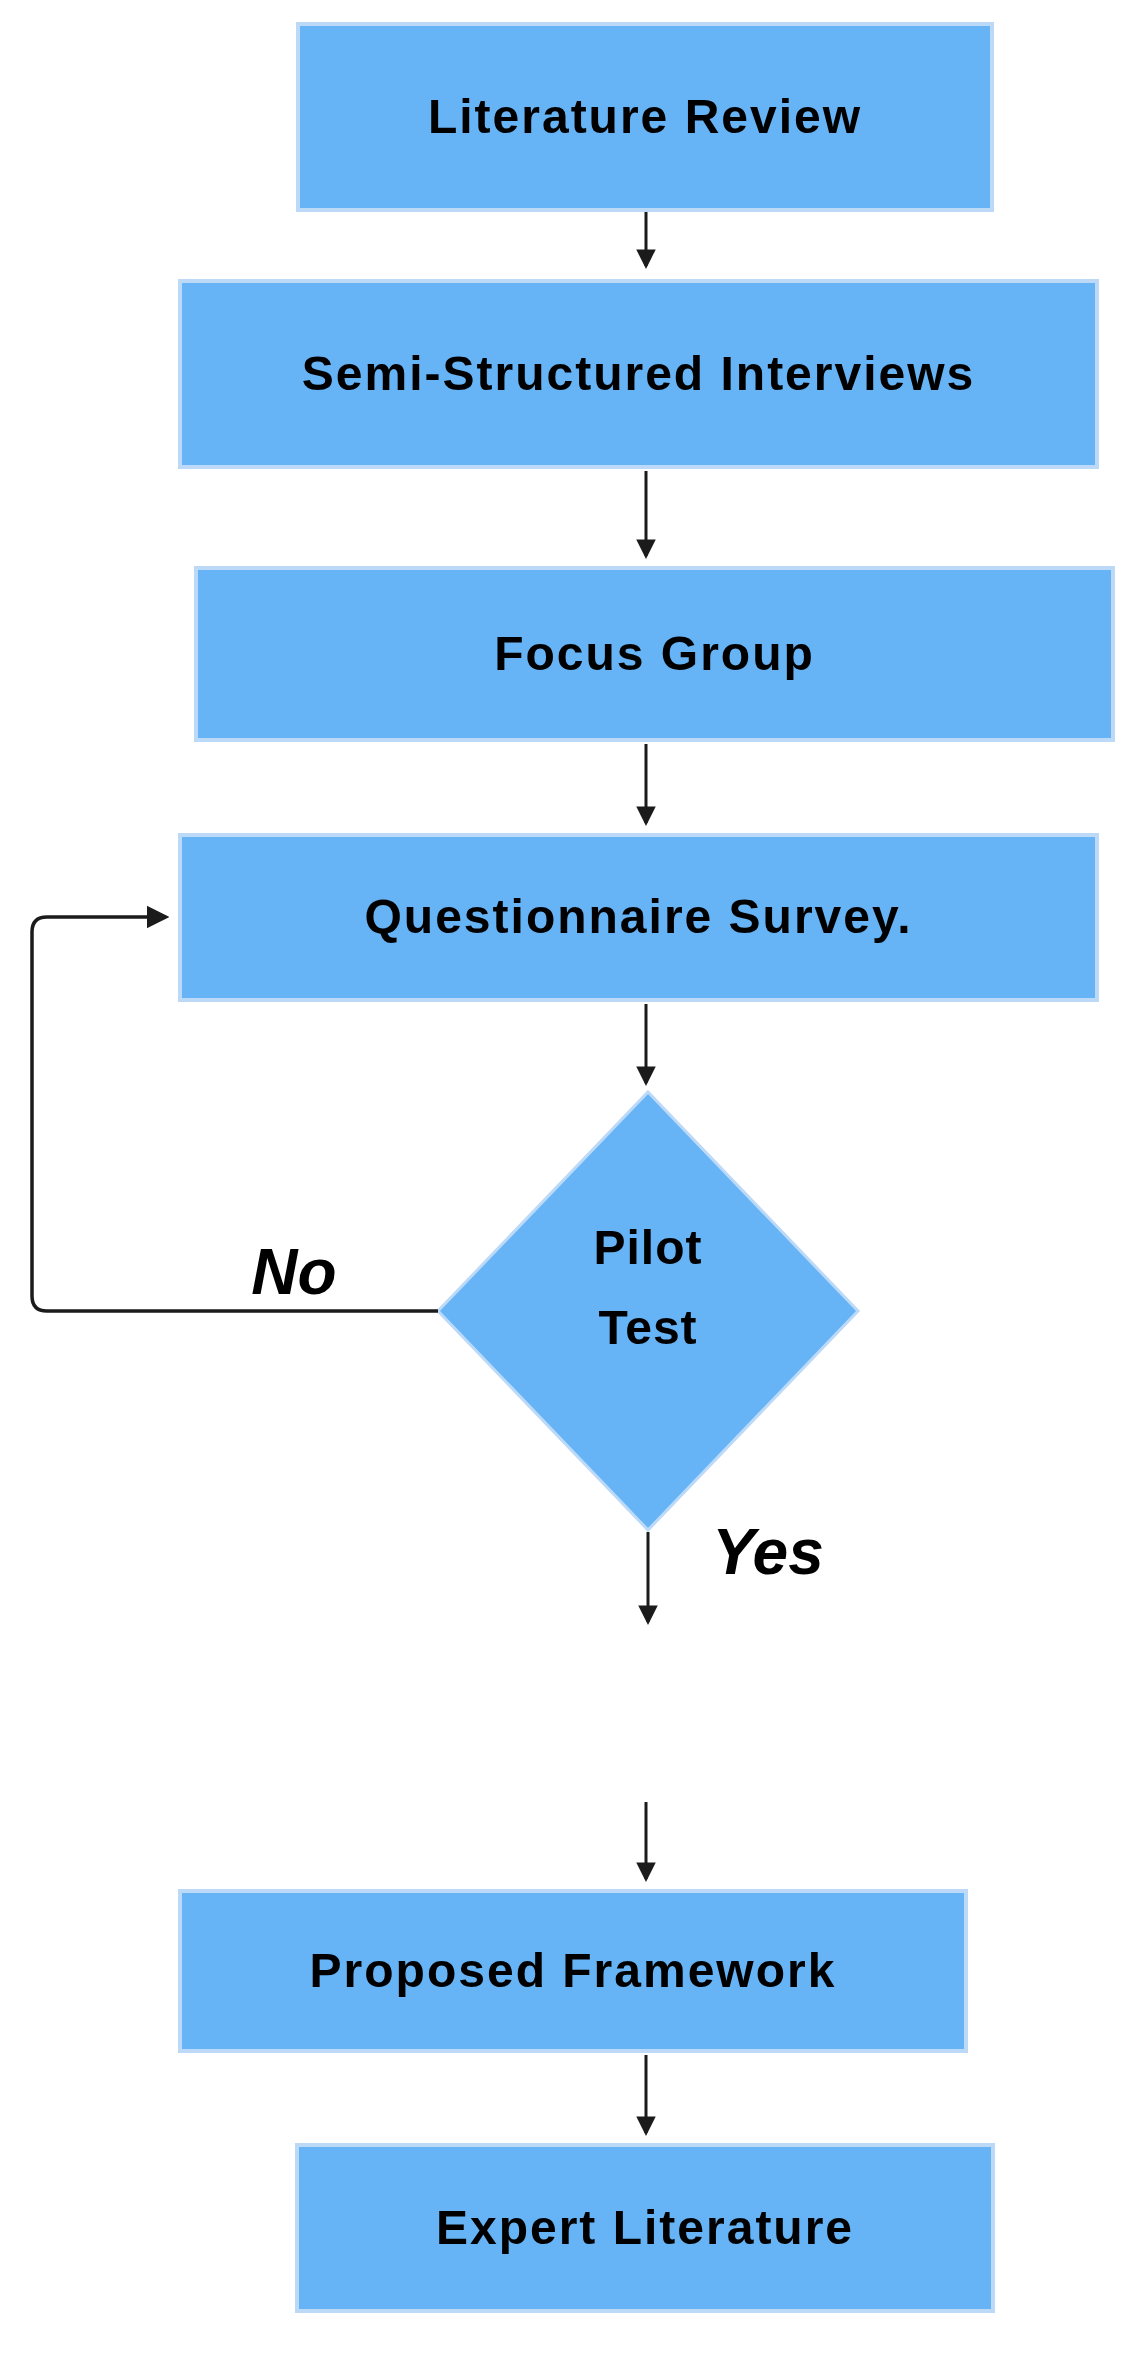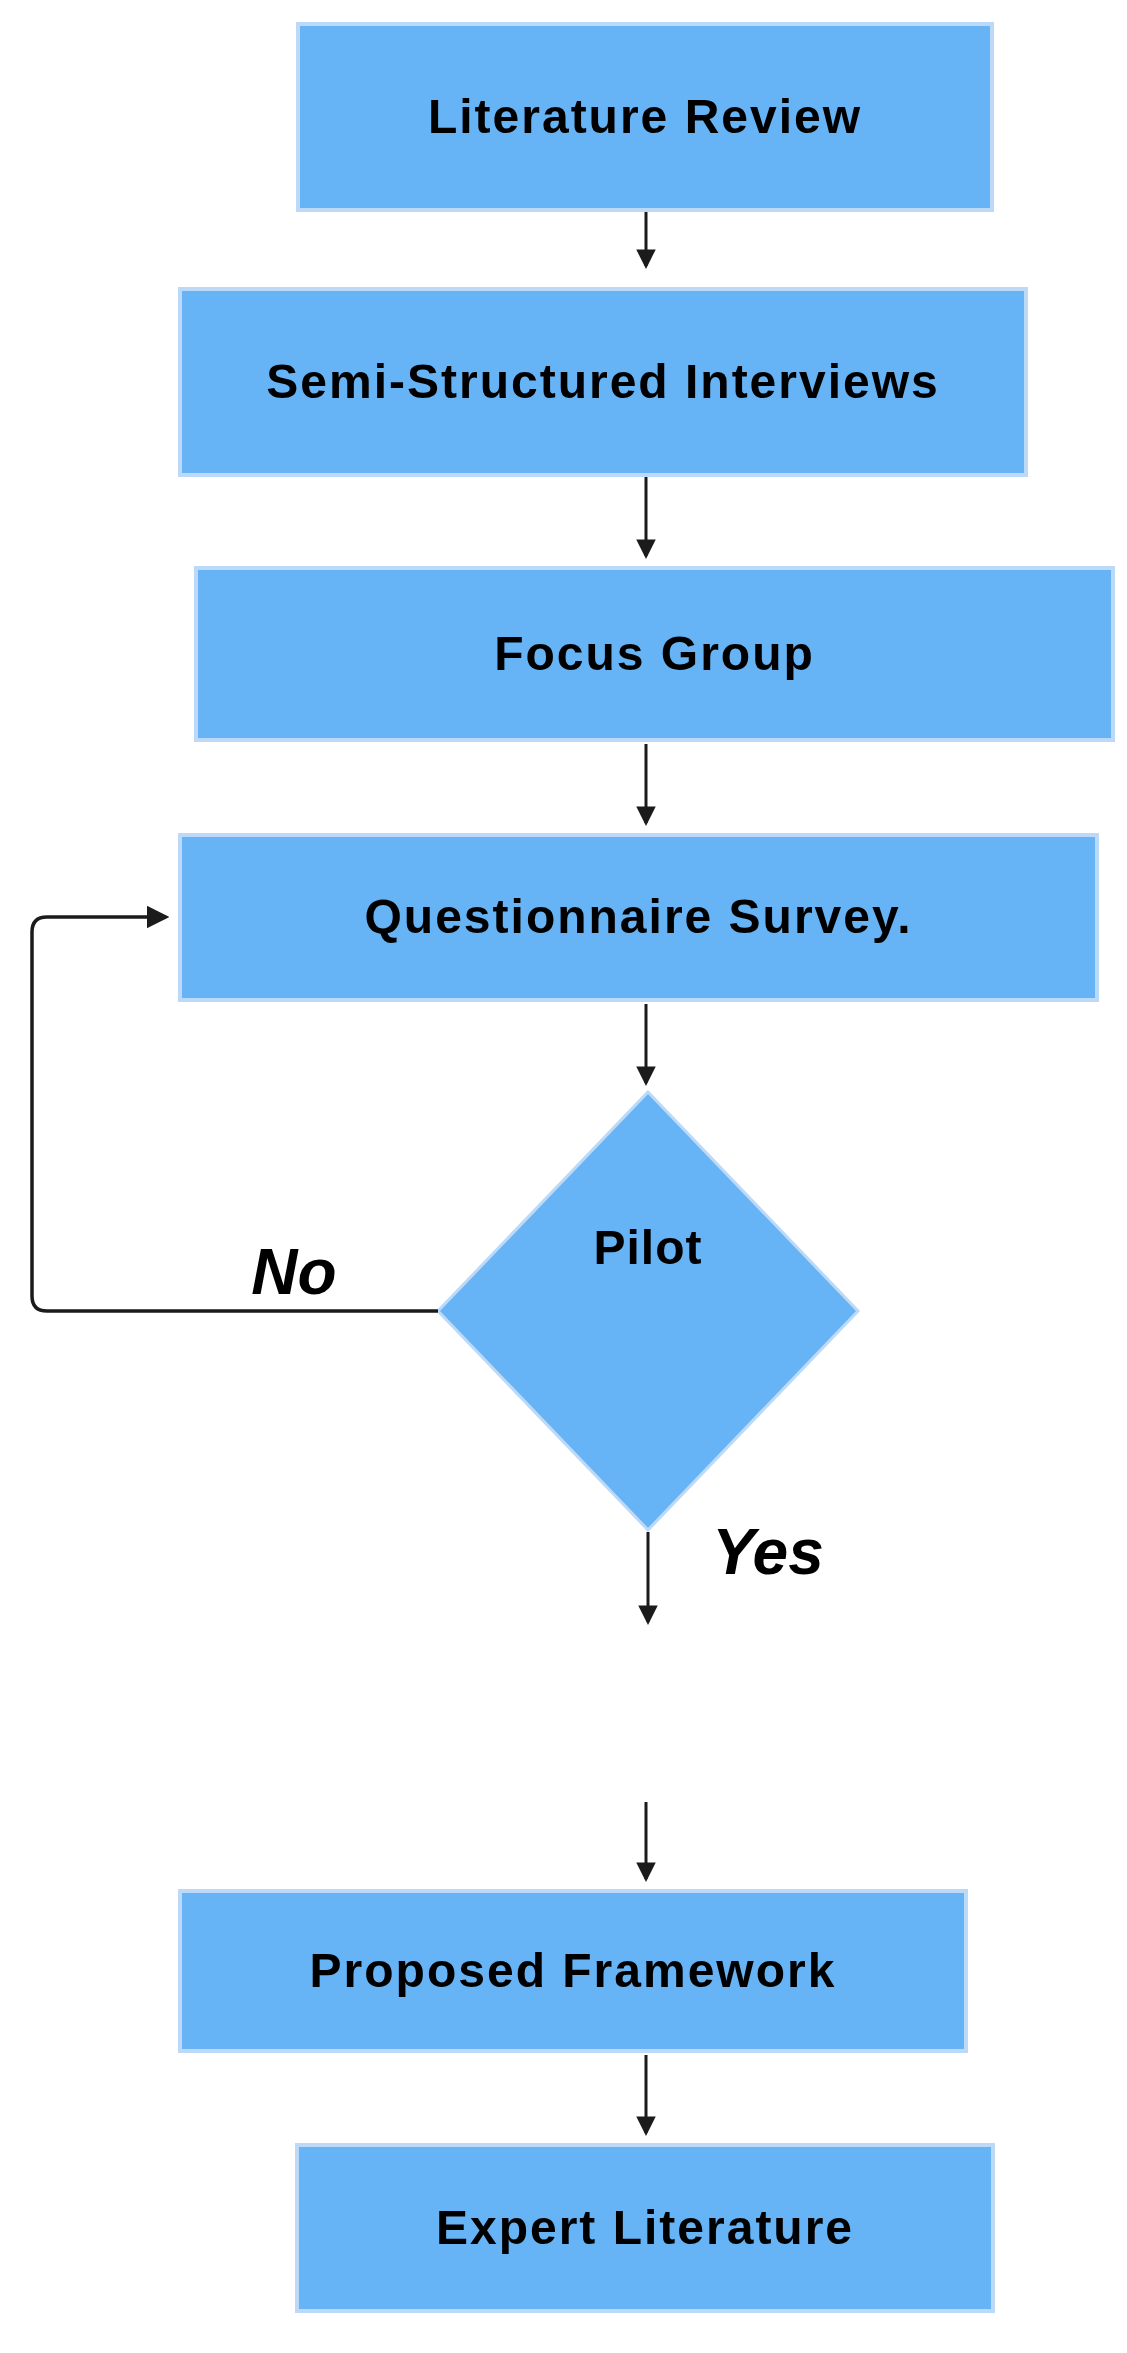--- a/index.html
+++ b/index.html
@@ -86,34 +86,35 @@
     <line x1="646" y1="1802" x2="646" y2="1879" style="stroke:var(--connector);stroke-width:3" marker-end="url(#ah)"></line>
     <line x1="646" y1="2055" x2="646" y2="2133" style="stroke:var(--connector);stroke-width:3" marker-end="url(#ah)"></line>
 
     <path d="M438,1311 L47,1311 Q32,1311 32,1296 L32,932 Q32,917 47,917 L166,917" style="stroke:var(--connector);stroke-width:3.5;fill:none" marker-end="url(#ah)"></path>
   </svg>
 
   <div class="node" style="left:296px; top:22px;   width:698px; height:190px;">
     <span>Literature Review</span>
   </div>
 
-  <div class="node" style="left:178px; top:279px;  width:850px; height:190px;margin-top:8px;">
+  <div class="node" style="left:178px; top:279px;  width:921px; height:190px;">
     <span>Semi-Structured Interviews</span>
   </div>
 
   <div class="node" style="left:194px; top:566px;  width:921px; height:176px;justify-content:center;">
     <span>Focus Group</span>
   </div>
 
   <div class="node" style="left:178px; top:833px;  width:921px; height:169px;">
     <span>Questionnaire Survey.</span>
   </div>
 
   <div class="decision-label">
     <div>Pilot</div>
+    <div>Test</div>
   </div>
 
 
   <div class="node" style="left:178px; top:1889px; width:790px; height:164px;">
     <span>Proposed Framework</span>
   </div>
 
   <div class="node" style="left:295px; top:2143px; width:700px; height:170px;">
     <span>Expert Literature</span>
   </div>

